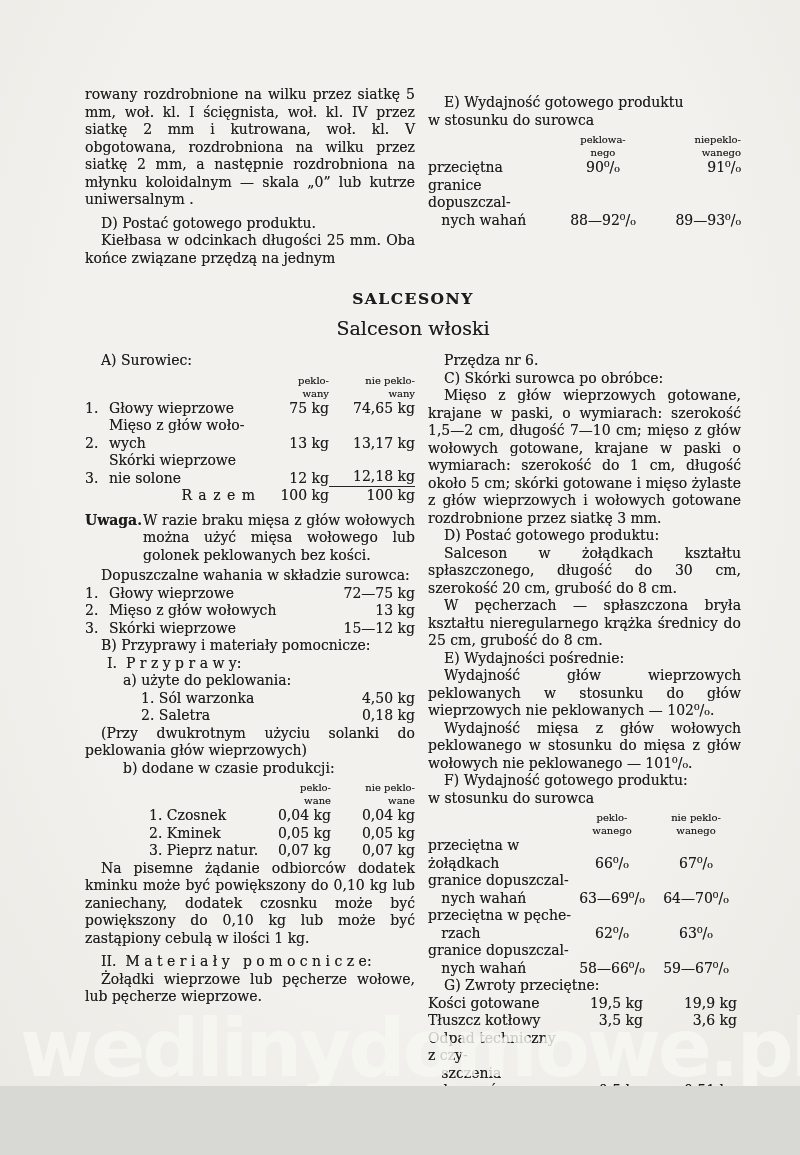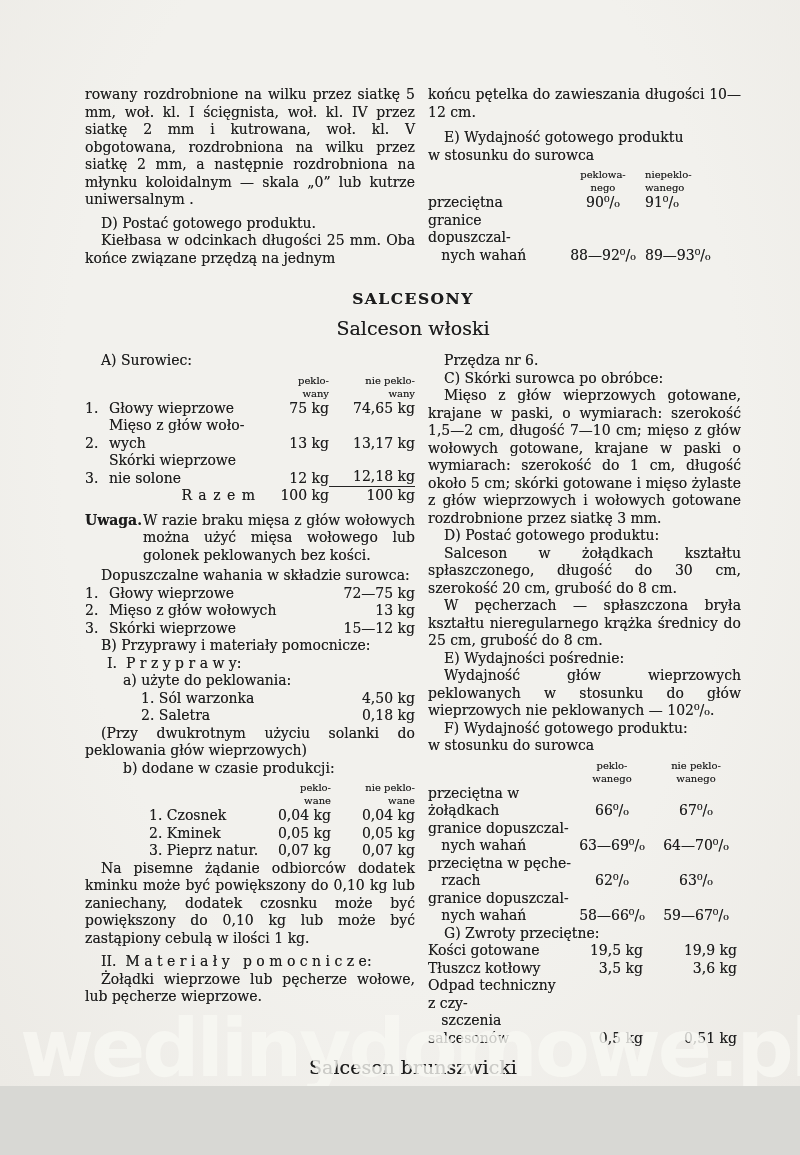--- a/index.html
+++ b/index.html
@@ -17,21 +17,21 @@
   .mt3{margin-top:3px;} .mt6{margin-top:6px;} .mt8{margin-top:8px;}
   .pre{white-space:pre-wrap;}
   .tr{display:flex;align-items:flex-end;font-size:14px;line-height:17.5px;}
   .th-row{display:flex;align-items:flex-end;margin-top:4px;}
   .th{font-size:10px;line-height:13px;text-align:center;white-space:pre-wrap;}
   .sp{flex:1;}
   .lbl{flex:1;}
   .num{width:24px;}
   
   .t0 .v1{width:84px;text-align:center;}
-  .t0 .v2{width:96px;text-align:left;}
+  .t0 .v2{width:96px;text-align:right;}
   
   .t1 .v1{width:64px;text-align:right;}
   .t1 .v2{width:86px;text-align:right;}
   .rule-bot{border-bottom:1.4px solid #242424;padding-bottom:1px;}
   .razem{flex:1;text-align:right;padding-right:10px;word-spacing:2px;}
   
   .uwaga{display:flex;margin-top:7px;font-size:14px;line-height:17.5px;}
   .uw-lbl{width:58px;font-weight:bold;flex:none;}
   .uw-txt{flex:1;text-align:justify;}
   
@@ -61,21 +61,20 @@
 <div class="page">
   <div class="content">
 
     <div class="cols">
       <div class="col-l">
         <p class="just">rowany rozdrobnione na wilku przez siatkę 5 mm, woł. kl. I ścięgnista, woł. kl. IV przez siatkę 2 mm i kutrowana, woł. kl. V obgotowana, rozdrobniona na wilku przez siatkę 2 mm, a następnie rozdrobniona na młynku koloidalnym — skala „0” lub kutrze uniwersalnym .</p>
         <p class="ind mt6">D) Postać gotowego produktu.</p>
         <p class="just ind">Kiełbasa w odcinkach długości 25 mm. Oba końce związane przędzą na jednym</p>
       </div>
       <div class="col-r">
-        <p class="just">końcu pętelka do zawieszania długości 10—12 cm.</p>
         <p class="ind mt8">E) Wydajność gotowego produktu</p>
         <p>w stosunku do surowca</p>
         <div class="t0">
           <div class="th-row">
             <span class="sp"></span>
             <span class="th v1 pre">peklowa-
 nego</span>
             <span class="th v2 pre">niepeklo-
 wanego</span>
           </div>
@@ -207,20 +206,21 @@
 
       <div class="col-r">
         <p class="ind">Przędza nr 6.</p>
         <p class="ind">C) Skórki surowca po obróbce:</p>
         <p class="just ind">Mięso z głów wieprzowych gotowane, krajane w paski, o wymiarach: szerokość 1,5—2 cm, długość 7—10 cm; mięso z głów wołowych gotowane, krajane w paski o wymiarach: szerokość do 1 cm, długość około 5 cm; skórki gotowane i mięso żylaste z głów wieprzowych i wołowych gotowane rozdrobnione przez siatkę 3 mm.</p>
         <p class="ind">D) Postać gotowego produktu:</p>
         <p class="just ind">Salceson w żołądkach kształtu spłaszczonego, długość do 30 cm, szerokość 20 cm, grubość do 8 cm.</p>
         <p class="just ind">W pęcherzach — spłaszczona bryła kształtu nieregularnego krążka średnicy do 25 cm, grubość do 8 cm.</p>
         <p class="ind">E) Wydajności pośrednie:</p>
         <p class="just ind">Wydajność głów wieprzowych peklowanych w stosunku do głów wieprzowych nie peklowanych — 102⁰/₀.</p>
+        <p class="just ind">Wydajność mięsa z głów wołowych peklowanego w stosunku do mięsa z głów wołowych nie peklowanego — 101⁰/₀.</p>
         <p class="ind">F) Wydajność gotowego produktu:</p>
         <p>w stosunku do surowca</p>
 
         <div class="t3">
           <div class="th-row">
             <span class="sp"></span>
             <span class="th v1 pre">peklo-
 wanego</span>
             <span class="th v2 pre">nie peklo-
 wanego</span>

